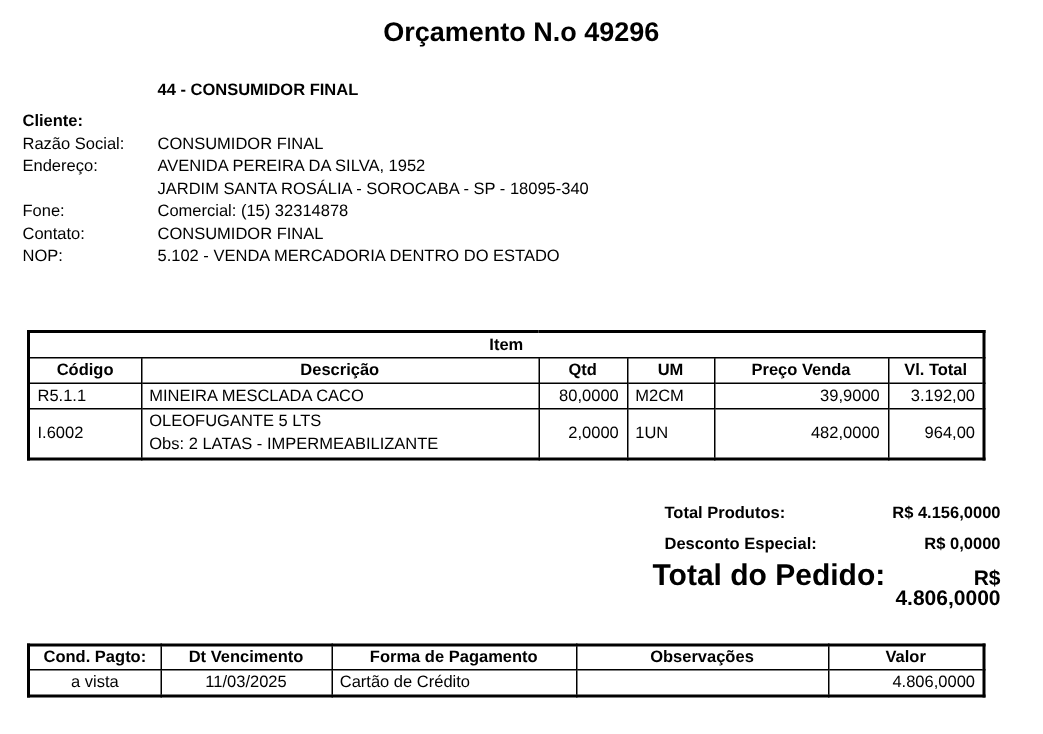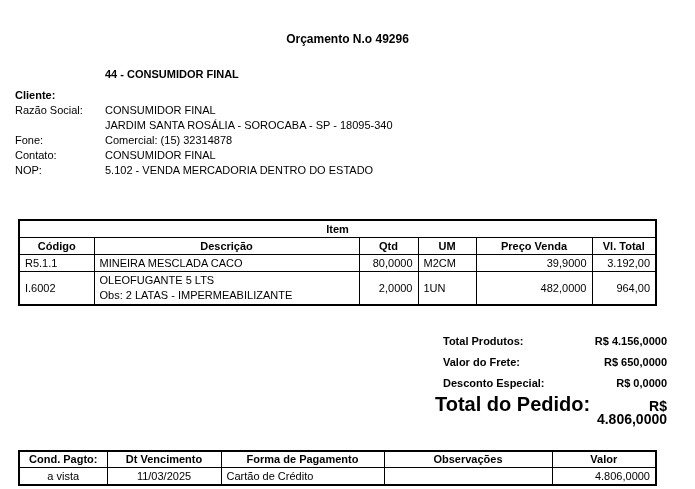--- a/index.html
+++ b/index.html
@@ -5,23 +5,23 @@
   * { box-sizing: border-box; }
   html, body { margin: 0; padding: 0; }
   body {
     width: 695px; height: 489px;
     background: #ffffff; color: #000000;
     font-family: "Liberation Sans", sans-serif;
     font-size: 11px;
     overflow: hidden;
   }
   .title {
-    padding-top: 32px;
+    padding-top: 11px;
     text-align: center;
-    font-size: 12px;
+    font-size: 18px;
     font-weight: bold;
   }
   
   .info { margin: 21px 0 0 15px; line-height: 15px; }
   .info-row { white-space: nowrap; }
   .lbl { display: inline-block; width: 90px; vertical-align: top; }
   .bold { font-weight: bold; margin-top: 21px; }
   .ie-lbl { margin-left: 30px; }
   .ie-val { margin-left: 8px; }
 
@@ -68,20 +68,23 @@
 <div>
 
   <div class="title">Orçamento N.o 49296</div>
 
   <div class="info">
     <div class="info-row">
       <span class="lbl bold">Cliente:</span><span class="bold">44 - CONSUMIDOR FINAL</span>
     </div>
     <div class="info-row">
       <span class="lbl">Razão Social:</span><span>CONSUMIDOR FINAL</span>
+    </div>
+    <div class="info-row">
+      <span class="lbl">Endereço:</span><span>AVENIDA PEREIRA DA SILVA, 1952</span>
     </div>
     <div class="info-row">
       <span class="lbl"></span><span>JARDIM SANTA ROSÁLIA - SOROCABA - SP - 18095-340</span>
     </div>
     <div class="info-row">
       <span class="lbl">Fone:</span><span>Comercial: (15) 32314878</span>
     </div>
     <div class="info-row">
       <span class="lbl">Contato:</span><span>CONSUMIDOR FINAL</span>
     </div>
@@ -132,24 +135,20 @@
     </tr>
   </tbody>
     </table>
 
   <div class="totals">
     <div class="trow">
       <span class="t-lbl">Total Produtos:</span>
       <span class="t-val">R$ 4.156,0000</span>
     </div>
     <div class="trow">
-      <span class="t-lbl">Valor do Frete:</span>
-      <span class="t-val">R$ 650,0000</span>
-    </div>
-    <div class="trow">
       <span class="t-lbl normal">Desconto Especial:</span>
       <span class="t-val">R$ 0,0000</span>
     </div>
     <div class="trow grand">
       <span class="t-lbl">Total do Pedido:</span>
       <span class="t-val">R$ 4.806,0000</span>
     </div>
   </div>
 
   <table class="doc payment">

